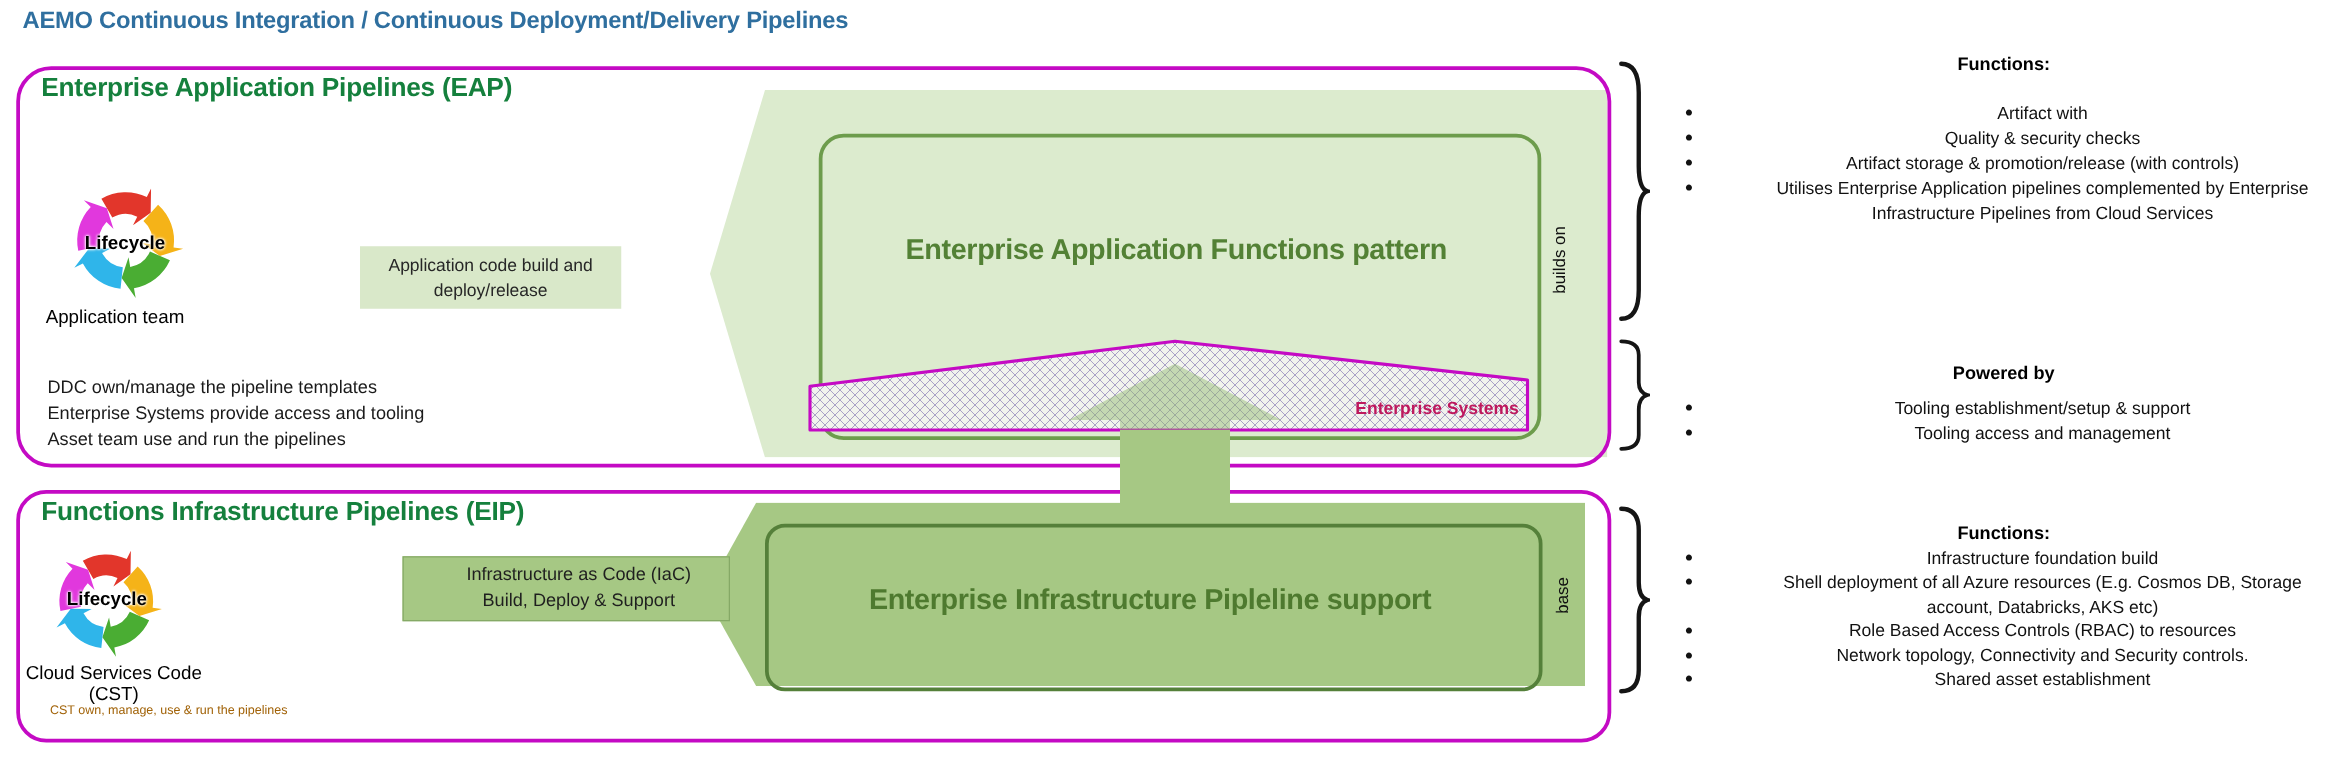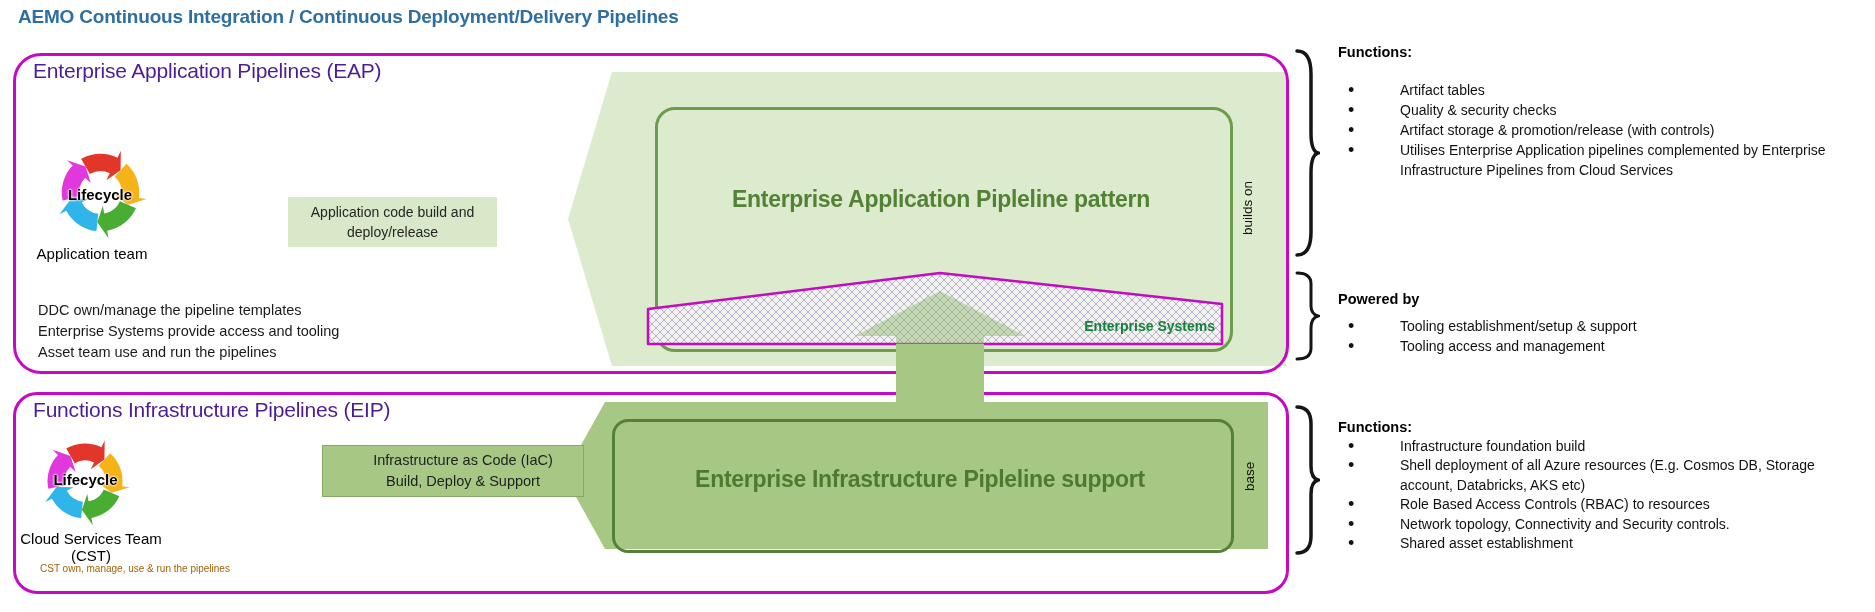--- a/index.html
+++ b/index.html
@@ -6,41 +6,41 @@
   .canvas{position:relative;width:1875px;height:612px;background:#fff;overflow:hidden;
           font-family:"Liberation Sans",sans-serif;color:#1a1a1a;}
   .abs{position:absolute;}
 
   .page-title{left:18px;top:6px;font-size:19px;font-weight:bold;color:var(--title-blue);letter-spacing:-0.2px;}
 
   .magenta-box{border:3px solid var(--accent-magenta);background:transparent;z-index:20;pointer-events:none;}
   .eap-box{left:13px;top:53px;width:1270px;height:315px;border-radius:28px;}
   .eip-box{left:13px;top:392px;width:1270px;height:196px;border-radius:24px;}
 
-  .section-heading{font-size:21px;font-weight:normal;color:#4c1d95;letter-spacing:-0.2px;}
+  .section-heading{font-size:21px;font-weight:bold;color:#15803d;letter-spacing:-0.2px;}
   .eap-heading{left:33px;top:59px;}
   .eip-heading{left:33px;top:398px;}
 
   .pentagon{z-index:5;}
   .eap-pentagon{left:568px;top:72px;width:718px;height:294px;background:var(--light-green);
      clip-path:polygon(44px 0,100% 0,100% 100%,44px 100%,0 50%);}
   .eip-pentagon{left:564px;top:402px;width:704px;height:147px;background:var(--mid-green);
      clip-path:polygon(41px 0,100% 0,100% 100%,41px 100%,0 50%);}
 
   .pattern-rect{z-index:11;background:transparent;}
   .eap-rect{left:655px;top:107px;width:572px;height:239px;border:3.5px solid var(--pattern-border-green);border-radius:20px;}
   .eip-rect{left:612px;top:419px;width:616px;height:128px;border:3.5px solid var(--dark-border-green);border-radius:16px;}
 
   .pattern-label{z-index:12;text-align:center;font-weight:bold;font-size:23px;letter-spacing:-0.3px;}
   .eap-pattern-label{left:655px;top:186px;width:572px;color:var(--pattern-text-green);}
   .eip-pattern-label{left:612px;top:466px;width:616px;color:#4e7a2f;}
 
   .overlay-svg{left:0;top:0;z-index:30;pointer-events:none;}
 
-  .es-label{left:1040px;top:318px;width:175px;text-align:right;font-weight:bold;font-size:14px;color:#15803d;z-index:40;}
+  .es-label{left:1040px;top:318px;width:175px;text-align:right;font-weight:bold;font-size:14px;color:#be185d;z-index:40;}
 
   .vertical-label{writing-mode:vertical-rl;transform:rotate(180deg);text-align:center;font-size:13.5px;color:#111;z-index:13;}
   .builds-on{left:1240px;top:156px;height:104px;width:18px;}
   .base-label{left:1242px;top:440px;height:72px;width:18px;}
 
   .callout{display:flex;flex-direction:column;justify-content:center;text-align:center;z-index:12;}
   .eap-callout{left:288px;top:197px;width:209px;height:50px;background:var(--callout-light-green);
      font-size:14px;color:#262626;line-height:20px;}
   .eip-callout{left:322px;top:445px;width:240px;height:50px;background:var(--mid-green);
      border:1.5px solid #85a966;font-size:14.5px;color:#1f1f1f;line-height:21px;padding-left:20px;}
@@ -54,21 +54,21 @@
 
   .lifecycle-label{text-align:center;font-weight:bold;font-size:15px;color:#000;z-index:12;
      text-shadow:0 0 2px #fff,0 0 2px #fff,0 0 3px #fff;}
   .eap-lc-label{left:40px;top:186px;width:120px;}
   .eip-lc-label{left:28px;top:471px;width:115px;}
 
   .lifecycle-svg{z-index:11;}
   .eap-lc-icon{left:54px;top:146px;}
   .eip-lc-icon{left:40px;top:436px;}
 
-  .side-block{width:530px;z-index:12;font-size:14px;color:#111;}
+  .side-block{width:530px;z-index:12;font-size:14px;color:#111;text-align:center;}
   .fn-eap{left:1338px;top:44px;}
   .pow-eap{left:1338px;top:291px;}
   .fn-eip{left:1338px;top:419px;}
   .side-heading{font-size:14.5px;font-weight:bold;color:#000;}
   .fn-eap .side-heading{margin-bottom:20px;}
   .pow-eap .side-heading{margin-bottom:9px;}
   .fn-eip .side-heading{margin-bottom:2px;}
   ul.bullets{list-style:none;margin:0;padding:0;}
   ul.bullets li{position:relative;padding-left:62px;line-height:20px;}
   .fn-eip ul.bullets li{line-height:19.4px;}
@@ -112,32 +112,32 @@
   </div>
 
   <div class="abs notes">
 
   <div>DDC own/manage the pipeline templates</div>
       <div>Enterprise Systems provide access and tooling</div>
       <div>Asset team use and run the pipelines</div>
     </div>
 
   <div class="abs pattern-rect eap-rect"></div>
-  <div class="abs pattern-label eap-pattern-label">Enterprise Application Pipleline pattern</div>
+  <div class="abs pattern-label eap-pattern-label">Enterprise Application Functions pattern</div>
   <div class="abs vertical-label builds-on">builds on</div>
 
   <div class="abs pentagon eip-pentagon"></div>
   <div class="abs magenta-box eip-box"></div>
   <div class="abs section-heading eip-heading">Functions Infrastructure Pipelines (EIP)</div>
 
   <svg class="abs lifecycle-svg eip-lc-icon" width="90" height="90" viewBox="-3 -3 96 96">
       <use href="#lifecycle-art"></use>
     </svg>
   <div class="abs lifecycle-label eip-lc-label">Lifecycle</div>
-  <div class="abs team-label eip-team">Cloud Services Team (CST)</div>
+  <div class="abs team-label eip-team">Cloud Services Code (CST)</div>
 
   <div class="abs callout eip-callout">
     <span>Infrastructure as Code (IaC)</span>
     <span>Build, Deploy &amp; Support</span>
   </div>
 
   <div class="abs cst-note">CST own, manage, use &amp; run the pipelines</div>
 
   <div class="abs pattern-rect eip-rect"></div>
   <div class="abs pattern-label eip-pattern-label">Enterprise Infrastructure Pipleline support</div>
@@ -163,21 +163,21 @@
     <path d="M3,3 Q17,3 17,14 L17,36 Q17,44 24,46 Q17,48 17,58 L17,78 Q17,89 3,89" stroke-width="3"></path>
   </svg>
   <svg class="abs brace" style="left:1294px;top:404px" width="26" height="152" viewBox="0 0 26 152">
     <path d="M3,3 Q17,3 17,20 L17,62 Q17,74 24,76 Q17,78 17,90 L17,132 Q17,149 3,149" stroke-width="3.5"></path>
   </svg>
 
   <div class="abs side-block fn-eap">
     <div class="side-heading">Functions:</div>
     <ul class="bullets">
 
-        <li>Artifact tables</li>
+        <li>Artifact with</li>
         <li>Quality &amp; security checks</li>
         <li>Artifact storage &amp; promotion/release (with controls)</li>
         <li>Utilises Enterprise Application pipelines complemented by Enterprise Infrastructure Pipelines from Cloud Services</li>
       </ul>
   </div>
 
   <div class="abs side-block pow-eap">
     <div class="side-heading">Powered by</div>
     <ul class="bullets">
 

